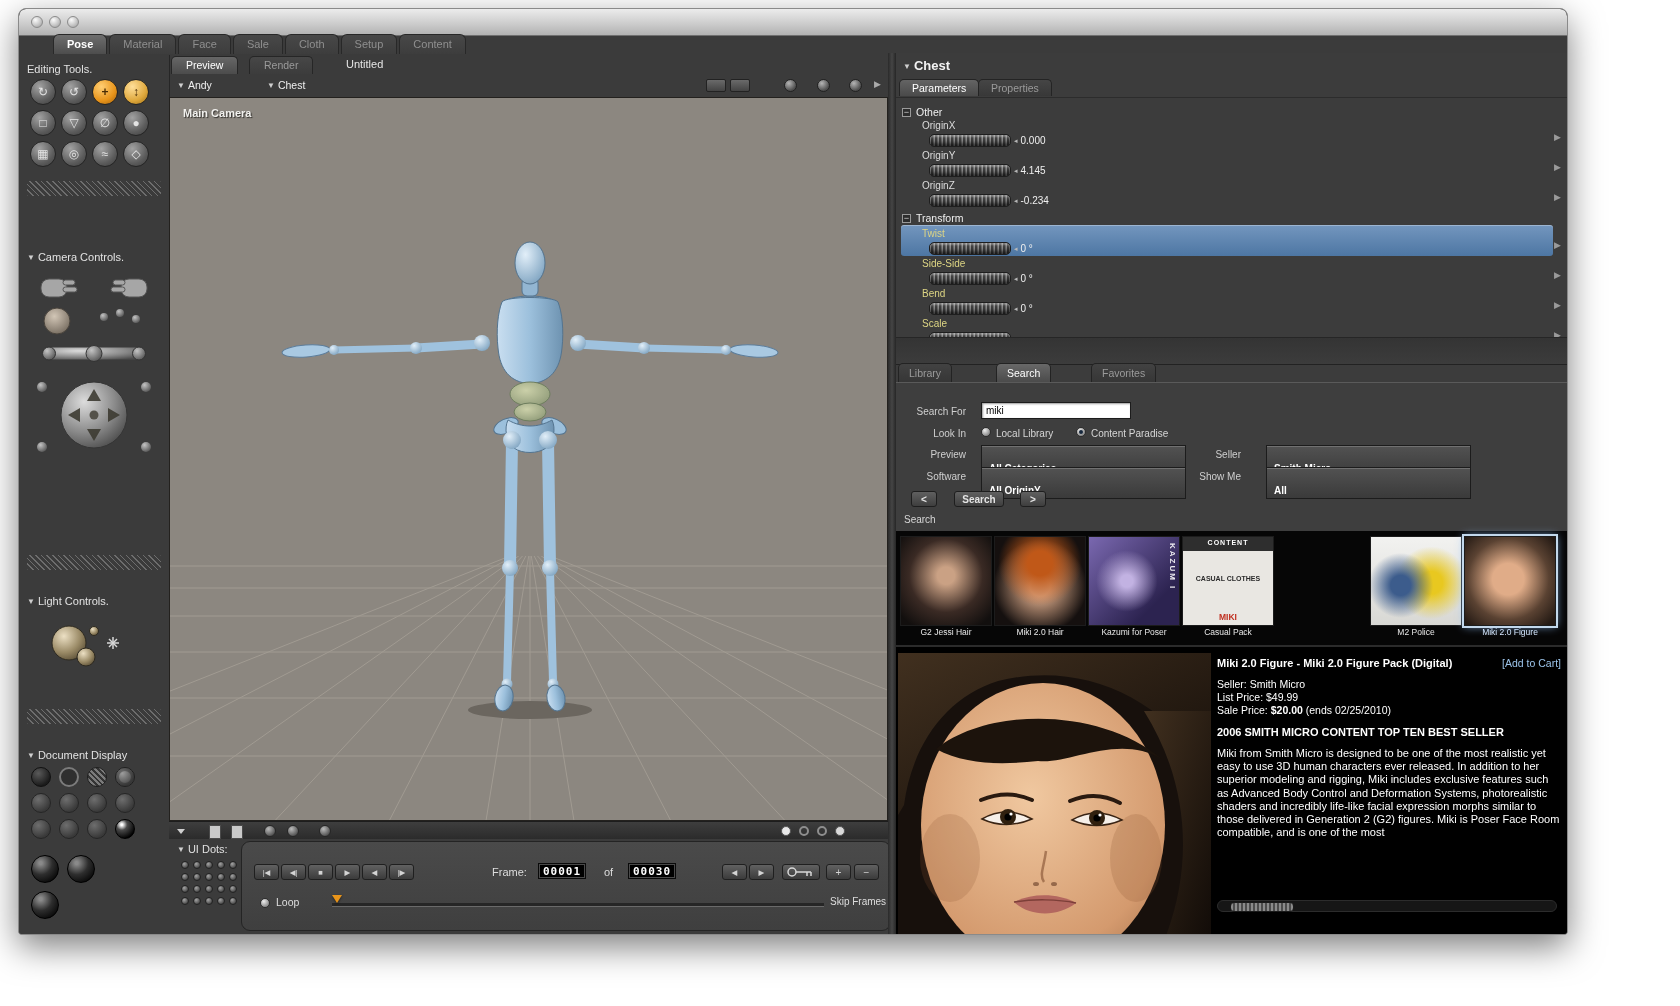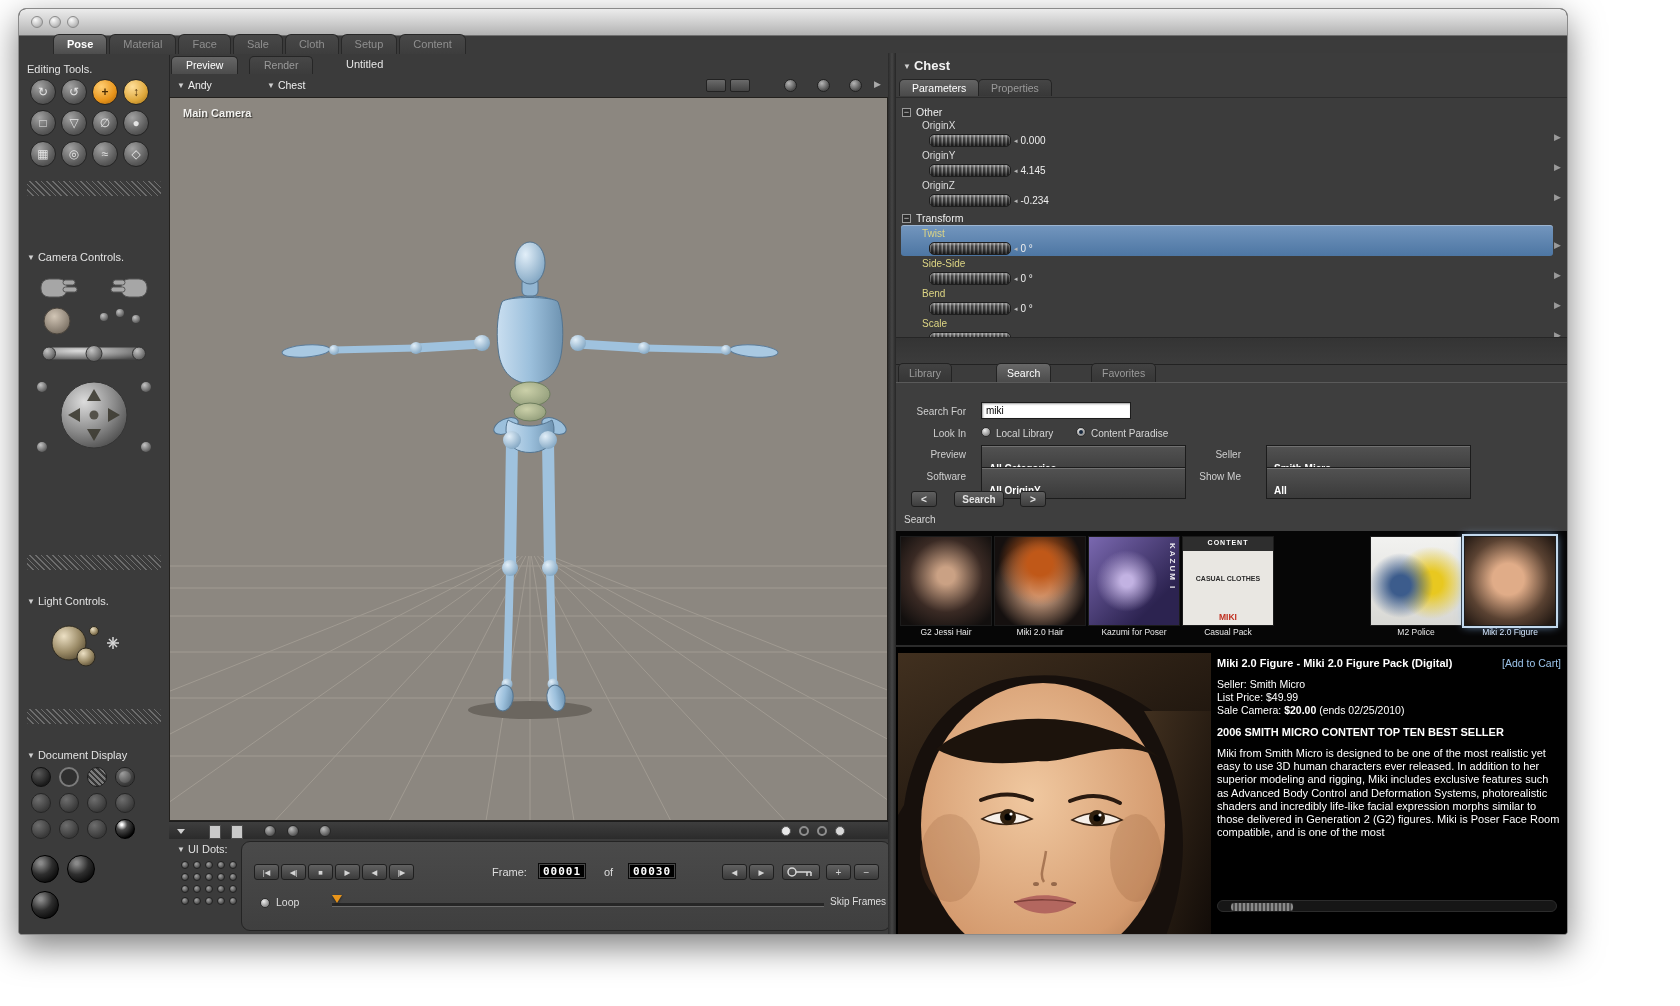--- a/index.html
+++ b/index.html
@@ -628,21 +628,21 @@
         <ellipse cx="238" cy="205" rx="26" ry="44" fill="rgba(140,85,50,.22)"></ellipse>
       </svg>
       <div class="dtext">
         <div class="dtitle-row">
           <span class="dtitle">Miki 2.0 Figure - Miki 2.0 Figure Pack (Digital)</span>
           <span class="cartlink">[Add to Cart]</span>
         </div>
         <div style="height:9px"></div>
         <div class="dline2">Seller: Smith Micro</div>
         <div class="dline2">List Price: $49.99</div>
-        <div class="dline2"><span>Sale Camera: </span><b>$20.00</b><span> (ends 02/25/2010)</span></div>
+        <div class="dline2"><span>Sale Price: </span><b>$20.00</b><span> (ends 02/25/2010)</span></div>
         <div class="dbadge">2006 SMITH MICRO CONTENT TOP TEN BEST SELLER</div>
         <div class="ddesc">Miki from Smith Micro is designed to be one of the most realistic yet easy to use 3D human characters ever released. In addition to her superior modeling and rigging, Miki includes exclusive features such as Advanced Body Control and Deformation Systems, photorealistic shaders and incredibly life-like facial expression morphs similar to those delivered in Generation 2 (G2) figures. Miki is Poser Face Room compatible, and is one of the most</div>
       </div>
       <div class="hsb-track">
         <div class="hsb-handle"></div>
       </div>
     </div>
   </div>
 
 </div>

